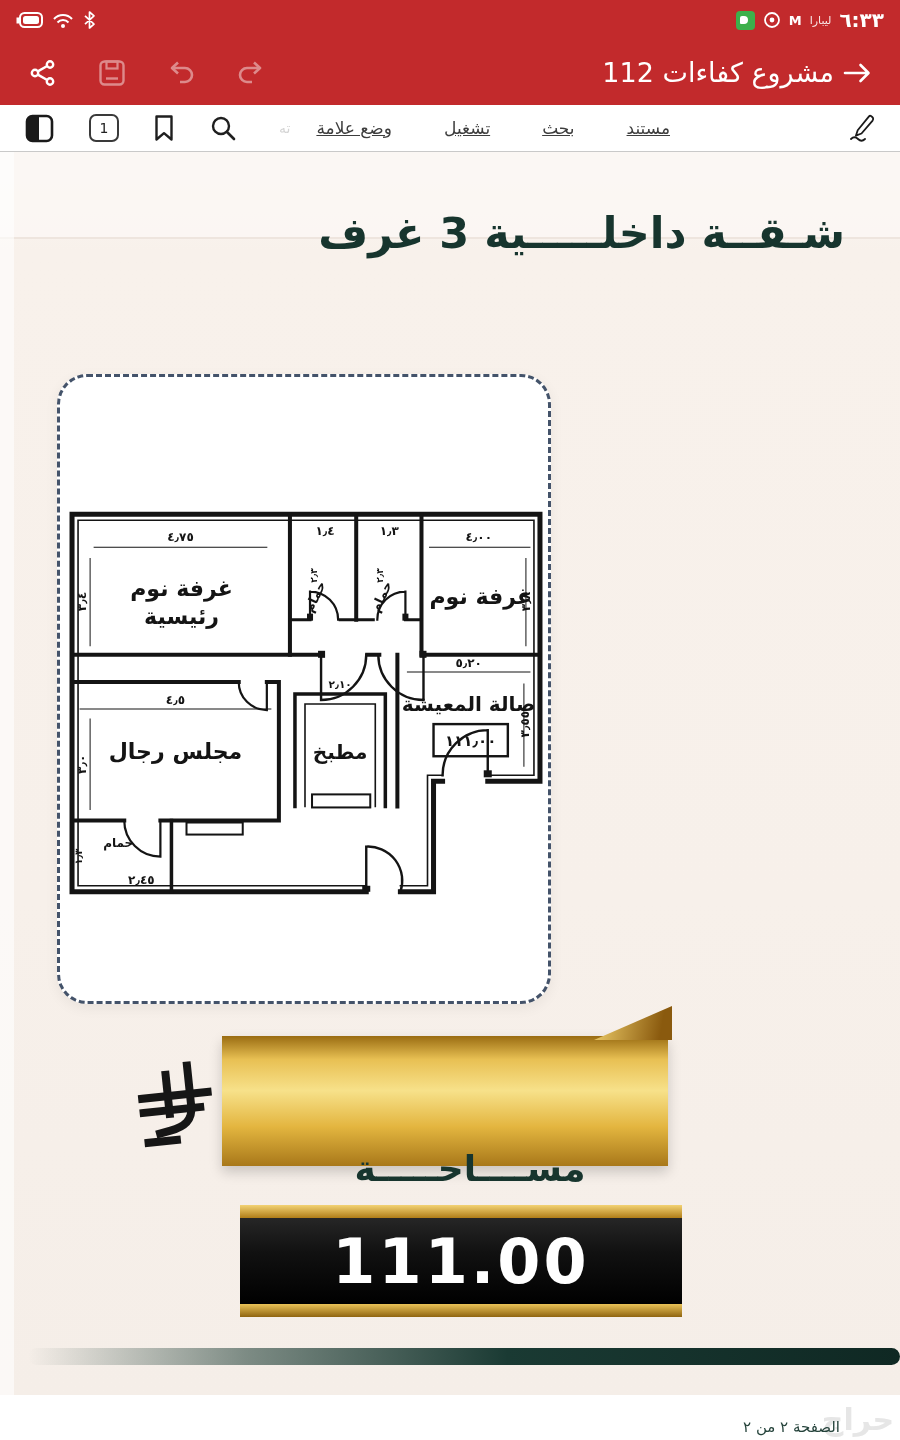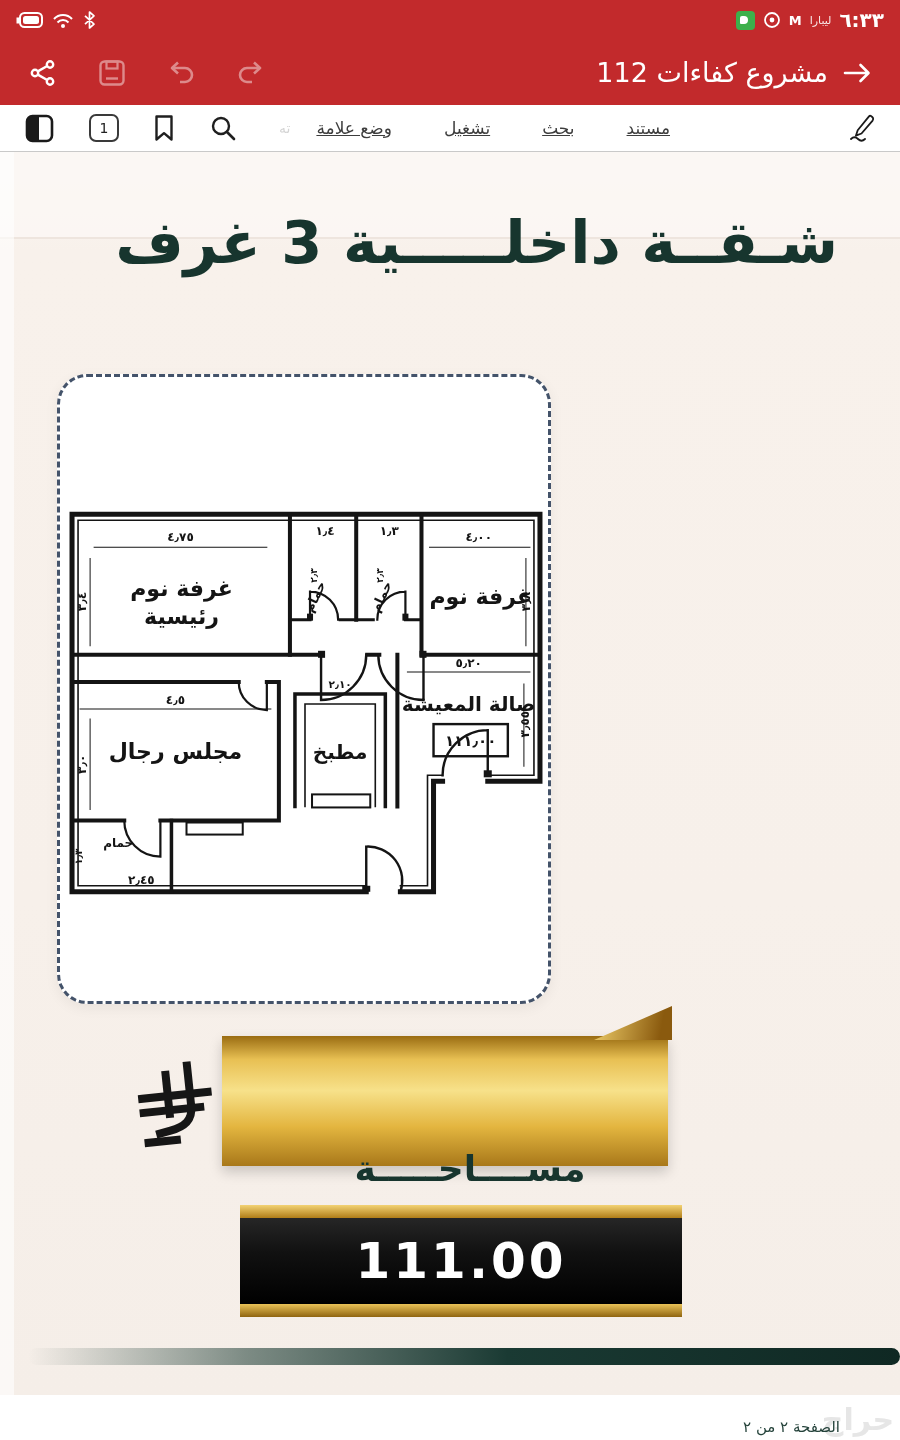--- a/index.html
+++ b/index.html
@@ -12,42 +12,42 @@
   .sb-right { margin-left: auto; display: flex; align-items: center; gap: 8px; }
   .sb-carrier { color: rgba(255,255,255,.9); font-size: 11px; }
   .sb-time { color: #fff; font-size: 20px; font-weight: bold; letter-spacing: .5px; }
   .gmail-badge { color:#fff; font-weight:bold; font-size:13px; line-height:1; }
   .green-app { width: 19px; height: 19px; background: #3db04b; border-radius: 4px; position: relative; }
   .green-app::after { content:""; position:absolute; left:4px; top:5px; width:8px; height:8px; background:#fff; border-radius:2px 4px 4px 1px; }
 
   
   .app-bar { height: 65px; background: #c22a2c; display: flex; align-items: center; padding: 0 28px; }
   .app-icons { display: flex; align-items: center; gap: 40px; }
-  .app-bar-right { margin-left: auto; display: flex; align-items: center; gap: 14px; justify-content: flex-end; }
+  .app-bar-right { margin-left: auto; display: flex; align-items: center; gap: 8px; justify-content: flex-end; }
   .app-title { color: #fff; font-size: 27px; direction: rtl; }
   .dim-ic { opacity: .45; }
 
   
   .tab-bar { height: 47px; background: #fff; border-bottom: 1px solid #c9c9c9; display: flex; align-items: center; padding: 0 24px; }
   .tb-ic { margin-right: 34px; display: flex; align-items: center; }
   .page-box { width: 30px; height: 28px; border: 2px solid #3a3a3a; border-radius: 7px; color:#222;
               font-size: 14px; display:flex; align-items:center; justify-content:center; }
   .clipped-tab { color: #d4d4d4; font-size: 14px; margin: 0 26px 0 8px; }
   .tab { color: #3d3d3d; font-size: 17px; margin-right: 52px; direction: rtl; white-space: nowrap; text-decoration: underline; }
   .pen-wrap { margin-left: auto; }
 
   
   .page { position: relative; width: 900px; height: 1243px; overflow: hidden;
           background: linear-gradient(180deg, #fbf6f2 0%, #f8f1eb 8%, #f7f0ea 60%, #f5eee8 100%); }
   .page::before { content:""; position:absolute; top:0; left:0; right:0; height:85px;
           background:#fcf8f5; border-bottom:2px solid #ece3db; opacity:.8; }
   .page::after { content:""; position:absolute; top:0; left:0; bottom:0; width:14px; background:rgba(255,255,255,.6); }
 
-  .flyer-title { position: absolute; top: 56px; right: 62px; direction: rtl;
-          color: #17352e; font-size: 59px; font-weight: bold; letter-spacing: 0; }
+  .flyer-title { position: absolute; top: 56px; right: 55px; direction: rtl;
+          color: #17352e; font-size: 43px; font-weight: bold; letter-spacing: 0; }
 
   .plan-card { position: absolute; left: 57px; top: 222px; width: 494px; height: 630px;
           background: #fff; border: 3px dashed #44536a; border-radius: 30px;
           box-shadow: 0 4px 14px rgba(0,0,0,.06); }
   .plan-svg { position: absolute; left: 6px; top: 126px; }
   .plan-svg text { fill: #141414; font-weight: bold; }
   .room-lbl { font-size: 22px; }
   .dim-lbl { font-size: 12px; }
 
   
@@ -62,21 +62,21 @@
   .price-text { font-size: 80px; font-weight: bold; color: #161616; letter-spacing: 1px; }
 
   .area-label { position: absolute; left: 290px; top: 996px; width: 360px; text-align: center;
           direction: rtl; color: #17352e; font-size: 36px; font-weight: bold; }
 
   .black-ribbon { position: absolute; left: 240px; top: 1053px; width: 442px; height: 112px; }
   .br-band { height: 13px; background: linear-gradient(180deg, #f3d273, #b07d18); }
   .br-band.bot { background: linear-gradient(180deg, #e9c257, #8f6410); }
   .br-mid { height: 86px; background: linear-gradient(180deg, #262626, #111 40%, #000);
           display: flex; align-items: center; justify-content: center; }
-  .area-value { color: #fff; font-size: 50px; font-weight: bold; letter-spacing: 3px; text-align: center; }
+  .area-value { color: #fff; font-size: 62px; font-weight: bold; letter-spacing: 3px; text-align: center; }
   .roll { position: absolute; bottom: -24px; width: 52px; height: 36px;
           background: linear-gradient(180deg, #e7b545, #8a5a0e 80%);
           border-radius: 6px 6px 26px 26px; z-index: -1; }
   .roll.l { left: -16px; } .roll.r { right: -16px; }
 
   .teal-bar { position: absolute; left: 28px; top: 1196px; width: 872px; height: 17px; border-radius: 9px;
           background: linear-gradient(90deg, rgba(26,58,50,0) 0%, rgba(26,58,50,.55) 25%, #1a3a33 55%, #0f2823 100%); }
 
   
   .footer { position: relative; height: 45px; background: #fff; }

